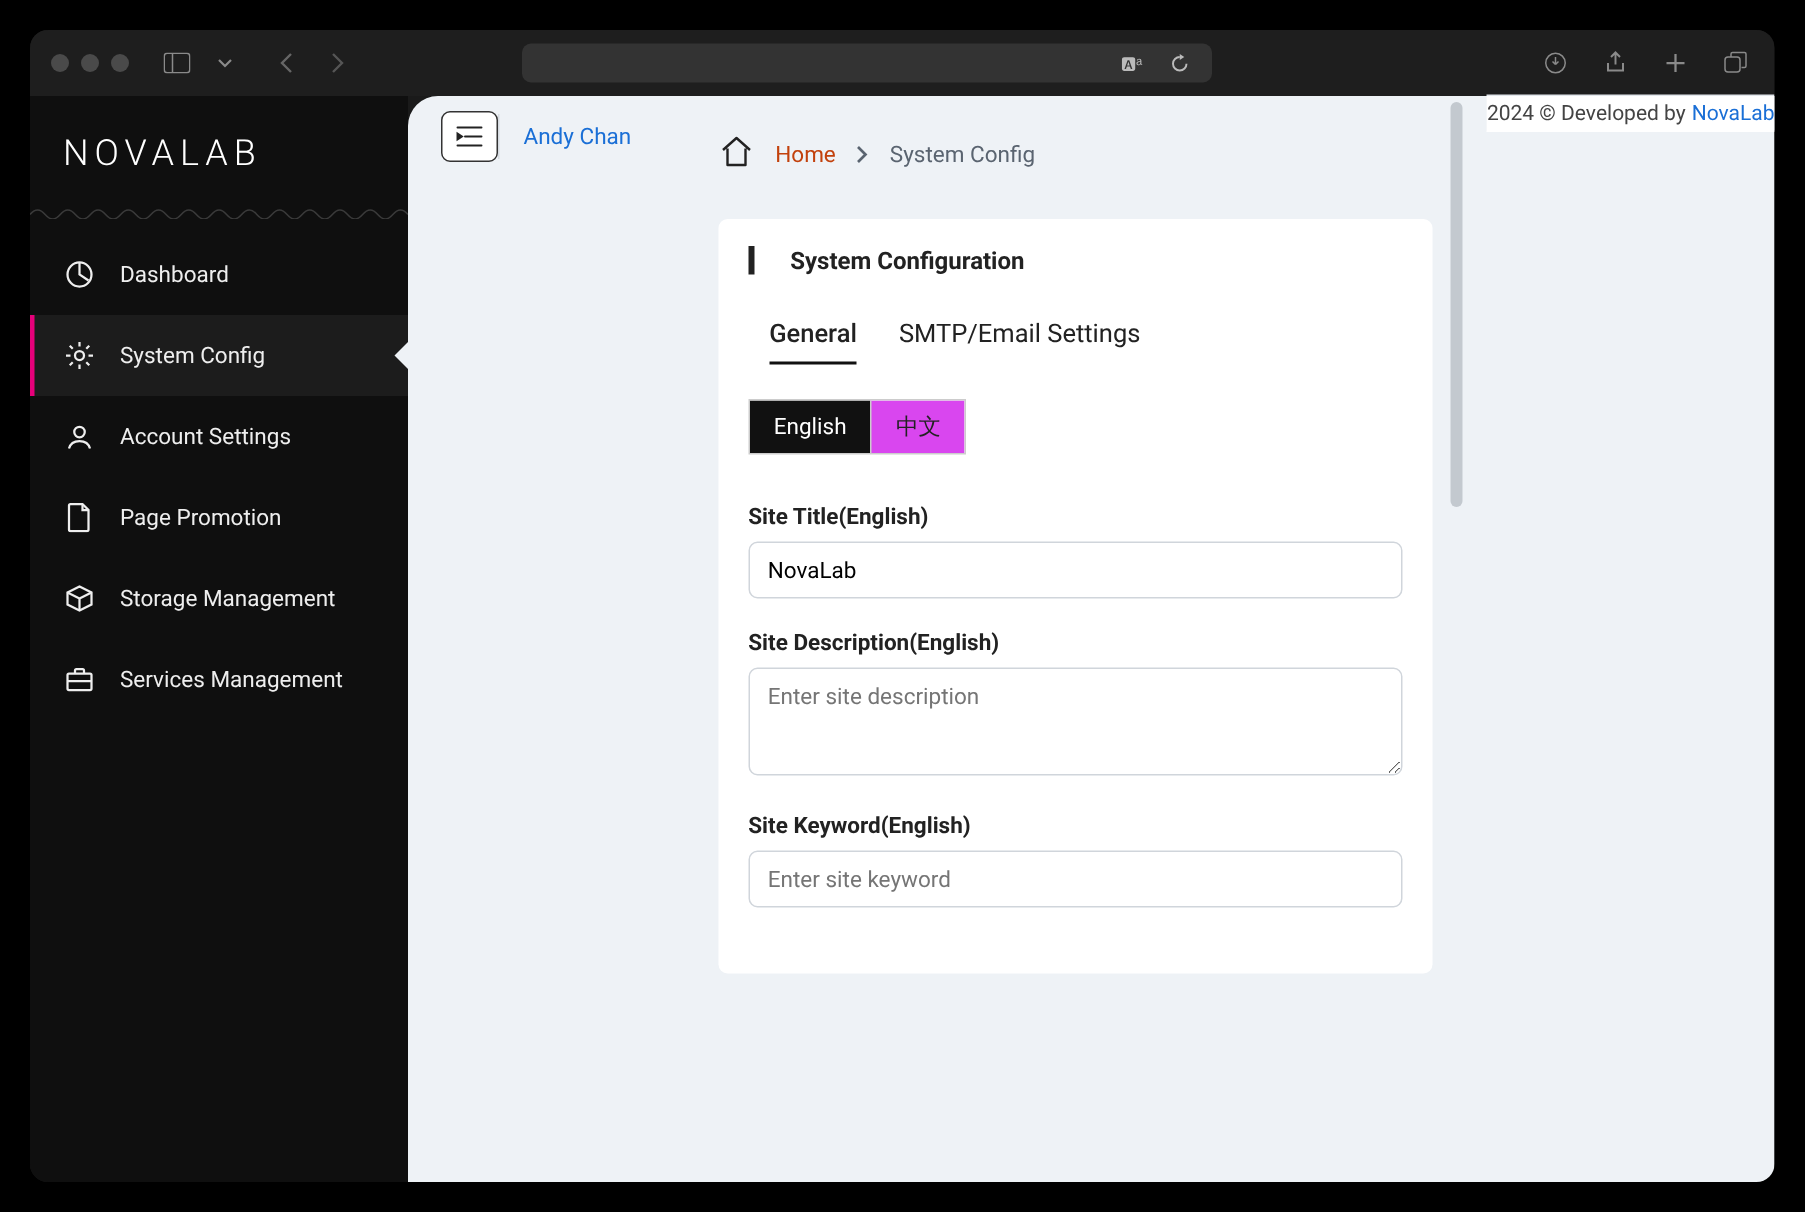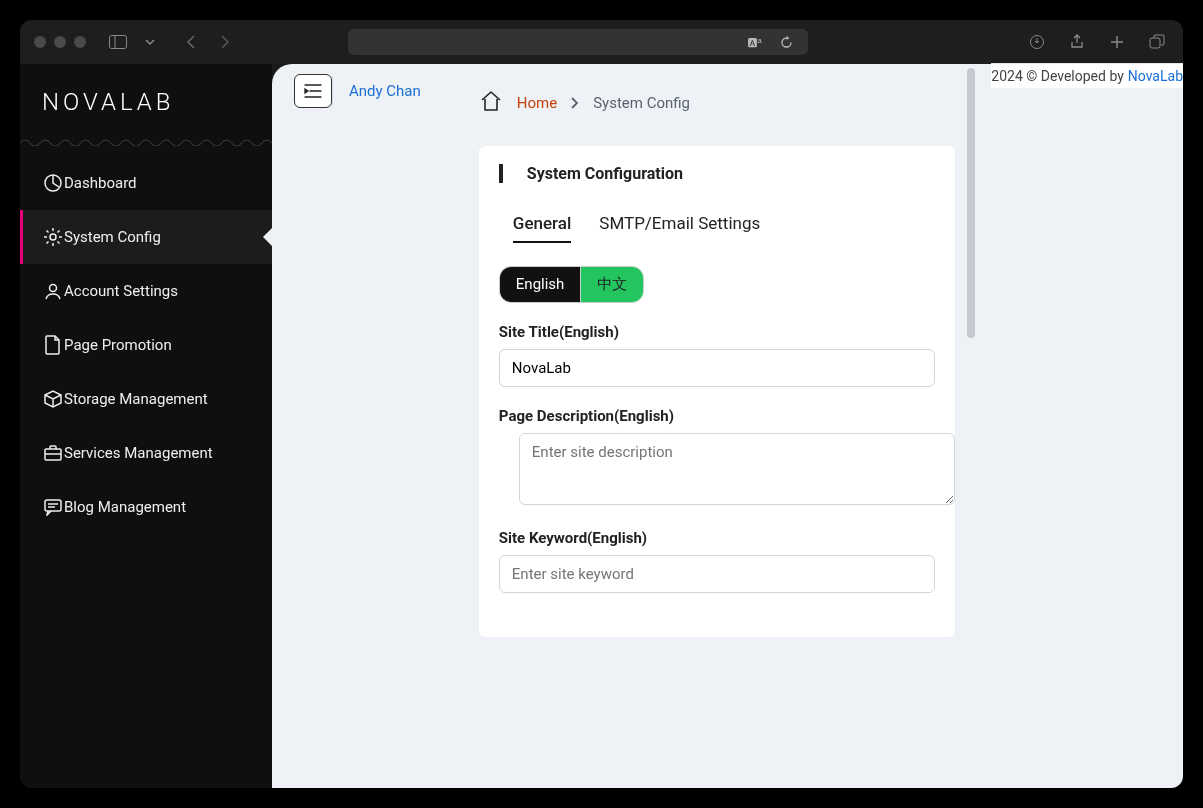--- a/index.html
+++ b/index.html
@@ -70,21 +70,21 @@
     height: 12px;
     margin: 4px 0 10px;
     color: #3a3a3a;
     overflow: hidden;
   }
   .wavy svg { width: 100%; height: 12px; }
   .nav { list-style: none; margin: 0; padding: 0; }
   .nav li {
     display: flex;
     align-items: center;
-    gap: 0;
+    gap: 16px;
     padding: 16px 22px;
     font-size: 15px;
     color: #eee;
     cursor: pointer;
     position: relative;
   }
   .nav li.active {
     background: #1c1c1c;
     border-left: 3px solid #e6007a;
     padding-left: 19px;
@@ -155,38 +155,38 @@
     display: flex; gap: 28px;
     border-bottom: 1px solid transparent;
     margin-bottom: 22px;
     padding: 0 14px;
   }
   .tab { padding: 8px 0; font-size: 17px; cursor: pointer; color: #222; }
   .tab.active { border-bottom: 2px solid #111; font-weight: 500; }
   .lang-pills {
     display: inline-flex;
     border: 1px solid #ccc;
-    border-radius: 12px;
+    border-radius: 0;
     overflow: hidden;
-    margin-bottom: 20px;
-  }
-  .pill { padding: 8px 16px; font-size: 15px; cursor: pointer; background: #22c55e; }
+    margin-bottom: 32px;
+  }
+  .pill { padding: 8px 16px; font-size: 15px; cursor: pointer; background: #d946ef; }
   .pill.active { background: #111; color: #fff; }
   .pill + .pill { border-left: 1px solid #ccc; }
   .field { margin-bottom: 20px; }
   .field label { display: block; font-weight: 700; font-size: 15px; margin-bottom: 8px; }
   .field input, .field textarea {
     width: 100%;
     border: 1px solid #d0d5db;
     border-radius: 6px;
     padding: 9px 12px;
     font-size: 15px;
     font-family: inherit;
   }
-  .field textarea { min-height: 72px; resize: vertical; margin-left: 20px; }
+  .field textarea { min-height: 72px; resize: vertical; }
   .footer-bar {
     height: 24px;
     background: #fff;
     border-top-left-radius: 0;
     display: flex; align-items: center; justify-content: center;
     font-size: 14px; color: #444;
     box-shadow: 0 -1px 0 #e2e6eb;
   }
   .footer-bar a { color: #1a6fd6; text-decoration: none; margin-left: 4px; }
   
@@ -322,29 +322,20 @@
           </li>
           <li>
             <span class="icon">
               <svg width="20" height="18" viewBox="0 0 20 18" fill="none">
                 <rect x="2" y="5" width="16" height="11" rx="1" stroke="#eee" stroke-width="1.5"></rect>
                 <path d="M7 5V3a1 1 0 011-1h4a1 1 0 011 1v2M2 10h16" stroke="#eee" stroke-width="1.5"></path>
               </svg>
             </span>
             <span>Services Management</span>
           </li>
-          <li>
-            <span class="icon">
-              <svg width="20" height="18" viewBox="0 0 20 18" fill="none">
-                <rect x="2" y="2" width="16" height="11" rx="2" stroke="#eee" stroke-width="1.5"></rect>
-                <path d="M5 6h10M5 9h7M5 13l-1 4 4-4" stroke="#eee" stroke-width="1.5"></path>
-              </svg>
-            </span>
-            <span>Blog Management</span>
-          </li>
         </ul>
     </aside>
 
     <div class="main">
       <div class="topbar">
         <button class="menu-toggle">
           <svg width="18" height="14" viewBox="0 0 18 14">
               <path d="M1 1h16M6 7h11M1 13h16M1 5l3 2-3 2z" stroke="#222" fill="#222" stroke-width="1.3" stroke-linecap="round"></path>
             </svg>
         </button>
@@ -381,21 +372,21 @@
                 <div class="pill active">English</div>
                 <div class="pill">中文</div>
               </div>
 
             <div class="field">
               <label>Site Title(English)</label>
               <input type="text" value="NovaLab" style="">
             </div>
 
             <div class="field">
-              <label>Page Description(English)</label>
+              <label>Site Description(English)</label>
               <textarea placeholder="Enter site description" style=""></textarea>
             </div>
 
             <div class="field">
               <label>Site Keyword(English)</label>
               <input type="text" placeholder="Enter site keyword" style="">
             </div>
           </section>
         </div>
       </div>

